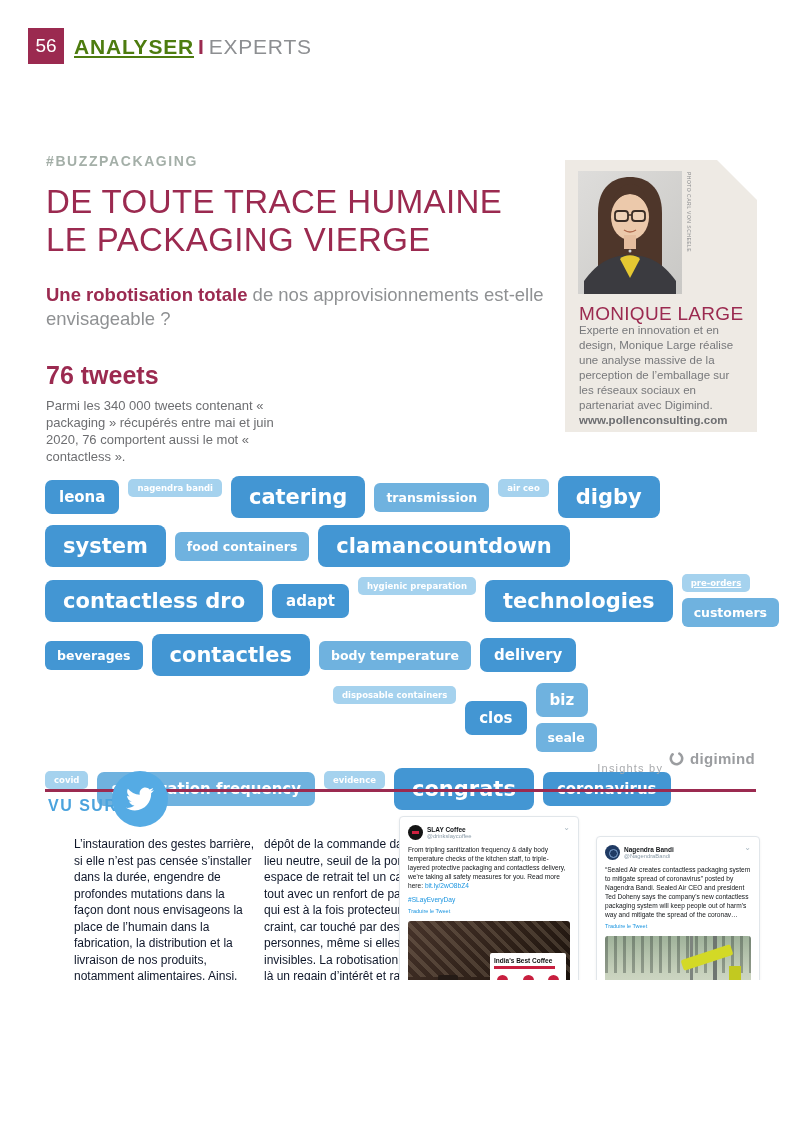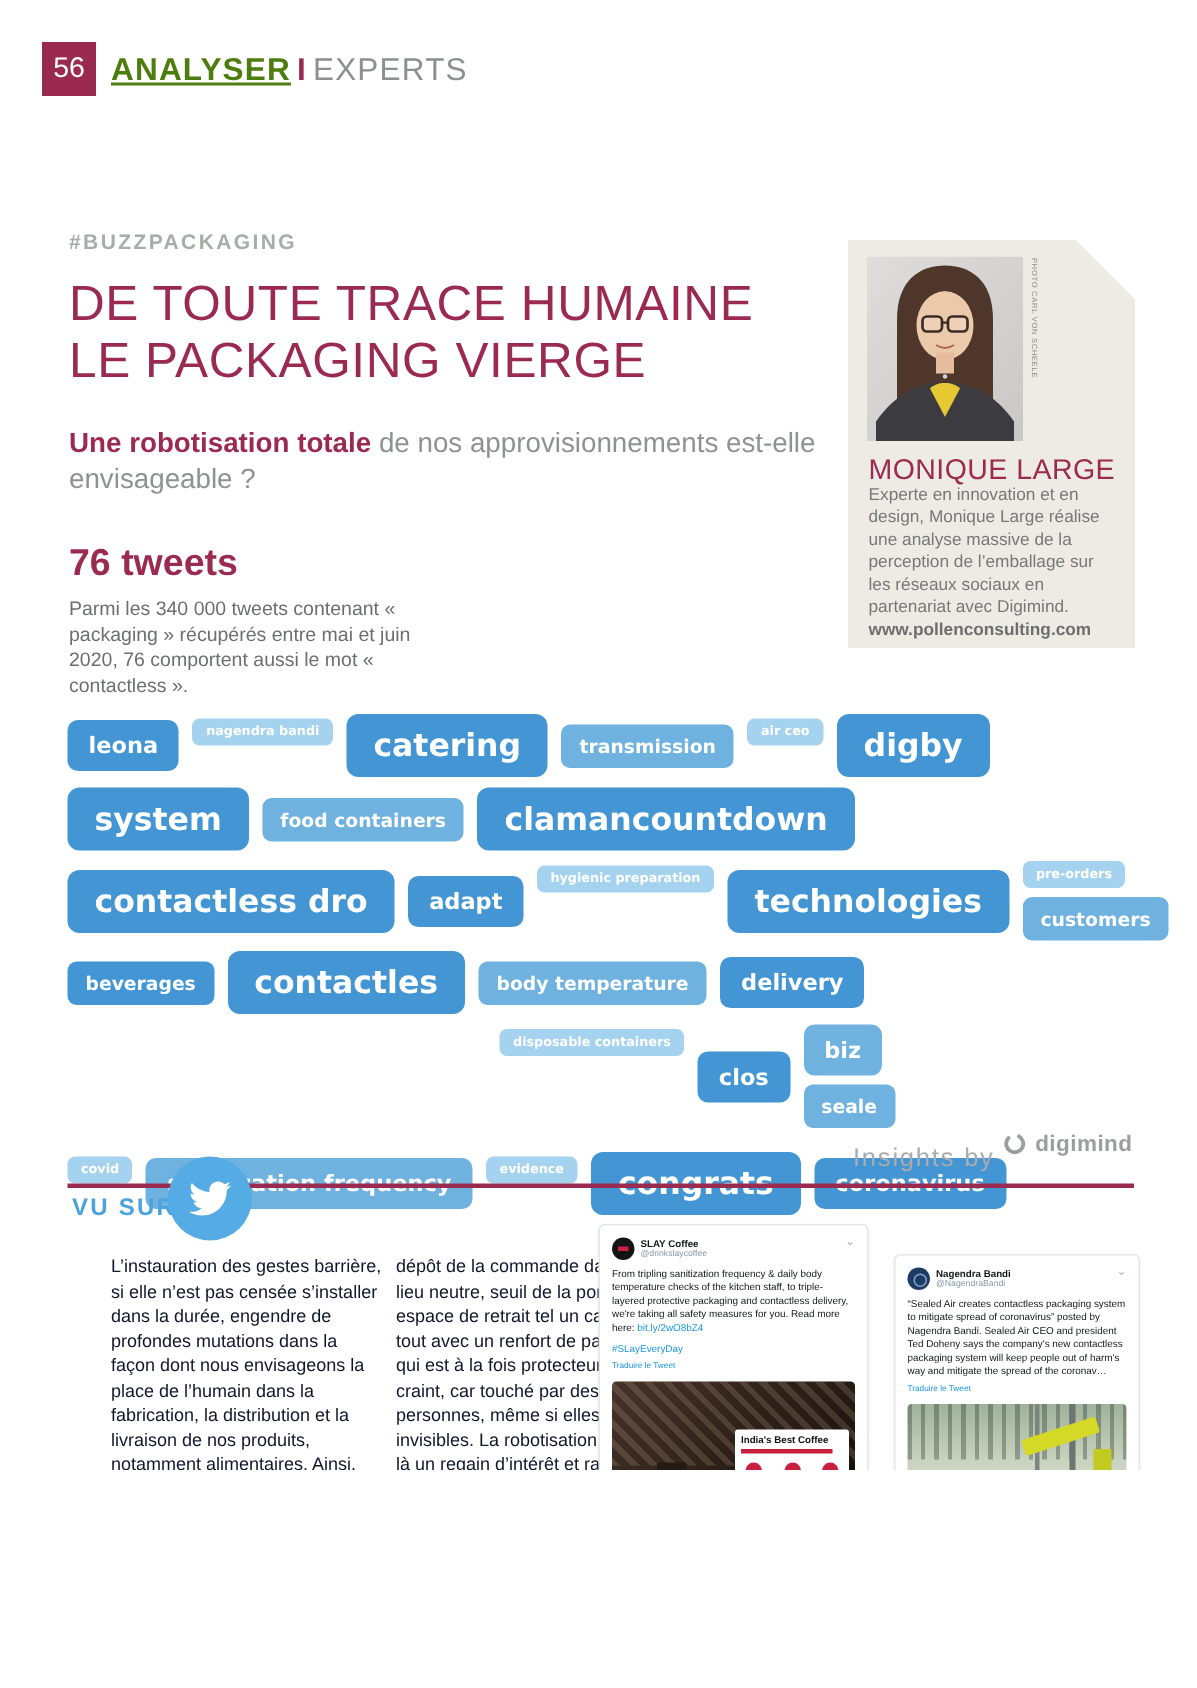--- a/index.html
+++ b/index.html
@@ -49,25 +49,25 @@
   .cword { color:#fff; font-weight:bold; white-space:nowrap; text-align:left; }
   .w-xl { font-size:21px; padding:9px 18px; border-radius:8px; }
   .w-lg { font-size:15px; padding:8px 14px; border-radius:7px; }
   .w-md { font-size:12.5px; padding:7px 12px; border-radius:6px; }
   .w-xs { font-size:8.5px; padding:4px 9px; border-radius:5px;
           align-self:flex-start; margin-top:3px; }
   .c-dark { background:#4396d3; }
   .c-mid  { background:#6fb2df; }
   .c-light{ background:#a5d2ee; }
   .cloud-stack { display:flex; flex-direction:column; gap:6px; align-items:flex-start; }
-  .cloud-stack .w-xs { align-self:flex-start; margin-top:0; }
+  .cloud-stack .w-xs { align-self:flex-start; margin-top:0;text-decoration:underline; }
 
   .insights { position:absolute; right:43px; top:742px; display:flex;
               align-items:center; gap:6px; }
-  .insights .lbl { color:#a9abae; font-size:17px; letter-spacing:1.2px;margin-top:20px; }
+  .insights .lbl { color:#a9abae; font-size:11px; letter-spacing:1.2px;margin-top:20px; }
   .insights .brand { color:#9b9da0; font-size:15px; font-weight:600; letter-spacing:.3px; }
 
   
   .rule { position:absolute; left:45px; top:789px; width:711px; height:3px; background:#9b2a50; }
   .vusur { position:absolute; left:48px; top:797px; color:#4ba3dd; font-size:16px;
            font-weight:bold; letter-spacing:1.5px; }
   .bird { position:absolute; left:112px; top:771px; width:56px; height:56px;
           border-radius:50%; background:#55abe4; display:flex; align-items:center;
           justify-content:center; }
 

